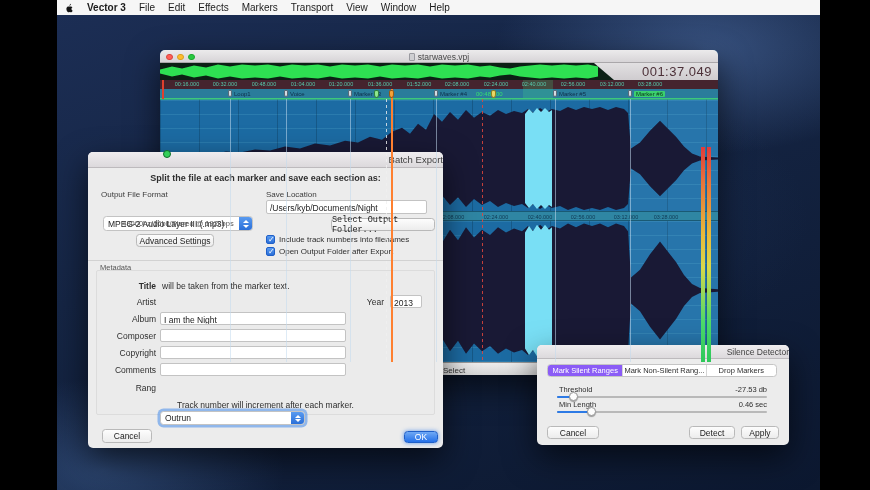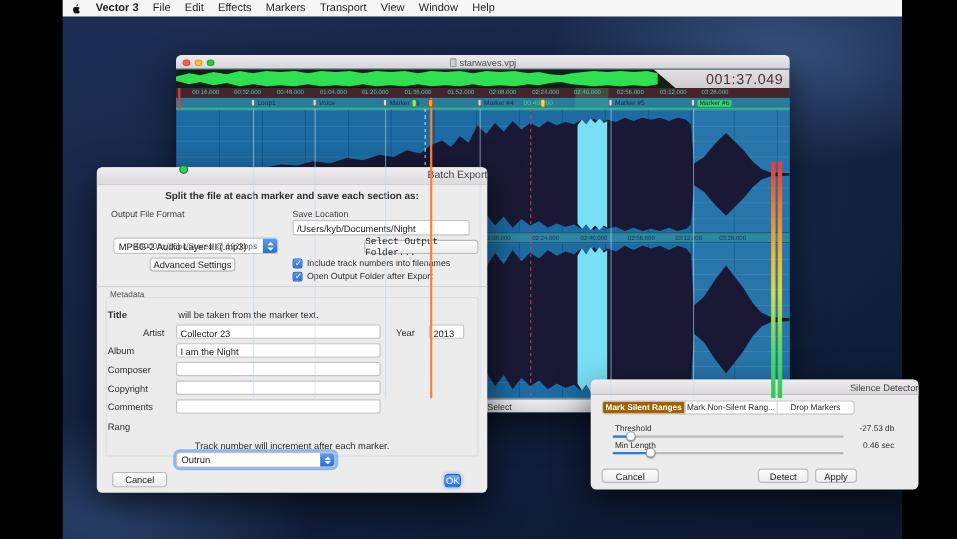--- a/index.html
+++ b/index.html
@@ -88,21 +88,21 @@
   .meterbar { width:4px; height:100%;
     background:linear-gradient(180deg,#e23b3b 0%,#e8733a 16%,#e8b83a 40%,#d8d84a 56%,#4ad86a 82%,#2ec85a 100%); }
 
   .statusbar { position:absolute; left:0; top:312px; width:100%; height:13px;
     background:linear-gradient(#ececec,#d5d5d5); border-top:1px solid #9a9a9a; }
   .statusbar span { position:absolute; left:283px; top:2.5px; font-size:8px; color:#333; }
 
   
   .dialog { background:#ececec; border-radius:5px; }
   .batch { left:31px; top:152px; width:355px; height:296px; }
-  .silence { left:480px; top:345px; width:298px; height:100px; }
+  .silence { left:480px; top:345px; width:252px; height:100px; }
 
   .abs { position:absolute; }
   .lab { font-size:8px; color:#3c3c3c; }
   .field { background:#fff; border:1px solid #c3c3c3; border-radius:2px; font-size:8.5px; color:#222;
     padding:2px 3px; overflow:hidden; white-space:nowrap; }
   .btn { background:linear-gradient(#fdfdfd,#ececec); border:1px solid #b9b9b9; border-radius:3.5px;
     font-size:8.5px; color:#222; display:flex; align-items:center; justify-content:center; }
   .btn.primary { background:linear-gradient(#6fa9f5,#2470e8); border:1px solid #1f5fc8; color:#fff;
     box-shadow:0 0 4px rgba(60,130,235,.8); }
   .select { background:#fff; border:1px solid #c3c3c3; border-radius:3.5px; font-size:8.5px; color:#222;
@@ -111,30 +111,30 @@
     background:linear-gradient(#5a9bf0,#2a6fd8); border-radius:0 3px 3px 0; }
   .select .arrows::before, .select .arrows::after { content:""; position:absolute; left:3.5px;
     border-left:3px solid transparent; border-right:3px solid transparent; }
   .select .arrows::before { top:2.5px; border-bottom:3.5px solid #fff; }
   .select .arrows::after  { bottom:2.5px; border-top:3.5px solid #fff; }
   .select.focused { box-shadow:0 0 0 2.5px rgba(95,155,235,.65); }
   .check { width:9px; height:9px; border-radius:2px; background:linear-gradient(#5a9bf0,#2a6fd8);
     border:.5px solid #1f5fc8; position:relative; flex:none; }
   .check::after { content:"✓"; position:absolute; left:1px; top:-1.5px; font-size:8px; color:#fff; }
   .cbrow { display:flex; gap:4px; align-items:center; font-size:8px; color:#2e2e2e; }
-  .rlabel { font-size:8.5px; color:#2e2e2e; }
+  .rlabel { font-size:8.5px; color:#2e2e2e; text-align:right; }
   .groupbox { border:1px solid #dcdcdc; background:#ebebeb; border-radius:2px; }
   .divider { border-top:1px solid #d2d2d2; }
   .note { font-size:8.5px; color:#2e2e2e; }
 
   .seg { position:absolute; display:flex; border:1px solid #c5c5c5; border-radius:3.5px; overflow:hidden; background:#fff; }
   .seg > div { font-size:7.5px; color:#2e2e2e; display:flex; align-items:center; justify-content:center;
     border-right:1px solid #d5d5d5; white-space:nowrap; overflow:hidden; }
   .seg > div:last-child { border-right:none; }
-  .seg > div.on { background:#a16207; color:#fff;font-weight:bold; }
+  .seg > div.on { background:#8b5cf6; color:#fff; }
   .slider { position:absolute; height:9px; }
   .slider .trk { position:absolute; left:0; right:0; top:3.5px; height:2.5px; background:#b9b9b9; border-radius:2px; }
   .slider .fill { position:absolute; left:0; top:3.5px; height:2.5px; background:#2d7ae5; border-radius:2px; }
   .slider .thumb { position:absolute; top:0; width:9px; height:9px; border-radius:50%; background:#fdfdfd;
     border:.5px solid #9a9a9a; box-shadow:0 1px 1px rgba(0,0,0,.35); }
   .sval { font-size:7.5px; color:#2e2e2e; }
 </style>
 </head>
 <body>
 
@@ -305,21 +305,20 @@
     </div>
 
     <div class="abs divider" style="left:0;top:108px;width:100%;"></div>
     <div class="abs" style="left:12px;top:111px;font-size:7.5px;color:#555;">Metadata</div>
     <div class="abs groupbox" style="left:8px;top:118px;width:339px;height:145px;"></div>
 
     <div class="abs rlabel" style="left:10px;top:129px;width:58px;font-weight:bold;">Title</div>
     <div class="abs note" style="left:74px;top:129px;">will be taken from the marker text.</div>
 
     <div class="abs rlabel" style="left:10px;top:145px;width:58px;padding-left:32px;">Artist</div>
-    <div class="abs field" style="left:72px;top:143px;width:186px;height:13px;">Collector 23</div>
     <div class="abs rlabel" style="left:272px;top:145px;width:24px;">Year</div>
     <div class="abs field" style="left:302px;top:143px;width:32px;height:13px;">2013</div>
 
     <div class="abs rlabel" style="left:10px;top:162px;width:58px;">Album</div>
     <div class="abs field" style="left:72px;top:160px;width:186px;height:13px;">I am the Night</div>
 
     <div class="abs rlabel" style="left:10px;top:179px;width:58px;">Composer</div>
     <div class="abs field" style="left:72px;top:177px;width:186px;height:13px;"></div>
 
     <div class="abs rlabel" style="left:10px;top:196px;width:58px;">Copyright</div>
@@ -329,21 +328,21 @@
     <div class="abs field" style="left:72px;top:211px;width:186px;height:13px;"></div>
 
     <div class="abs rlabel" style="left:10px;top:231px;width:58px;">Rang</div>
     <div class="abs note" style="left:0;top:248px;width:100%;text-align:center;">Track number will increment after each marker.</div>
     <div class="abs select focused" style="left:72px;top:228px;width:145px;height:14px;">
       <span>Outrun</span>
       <span class="arrows"></span>
     </div>
 
     <div class="abs btn" style="left:14px;top:277px;width:50px;height:14px;">Cancel</div>
-    <div class="abs btn primary" style="left:316px;top:279px;width:15px;height:12px;">OK</div>
+    <div class="abs btn primary" style="left:316px;top:279px;width:34px;height:12px;">OK</div>
   </div>
 
   <div class="window dialog silence">
     <div class="dtitlebar" style="height:14px;font-size:8.5px;">
       <span>Silence Detector</span>
     </div>
     <div class="seg" style="left:10px;top:19px;width:230px;height:13px;">
       <div class="on" style="width:76px;">Mark Silent Ranges</div>
       <div style="width:84px;">Mark Non-Silent Rang...</div>
       <div style="width:70px;">Drop Markers</div>

